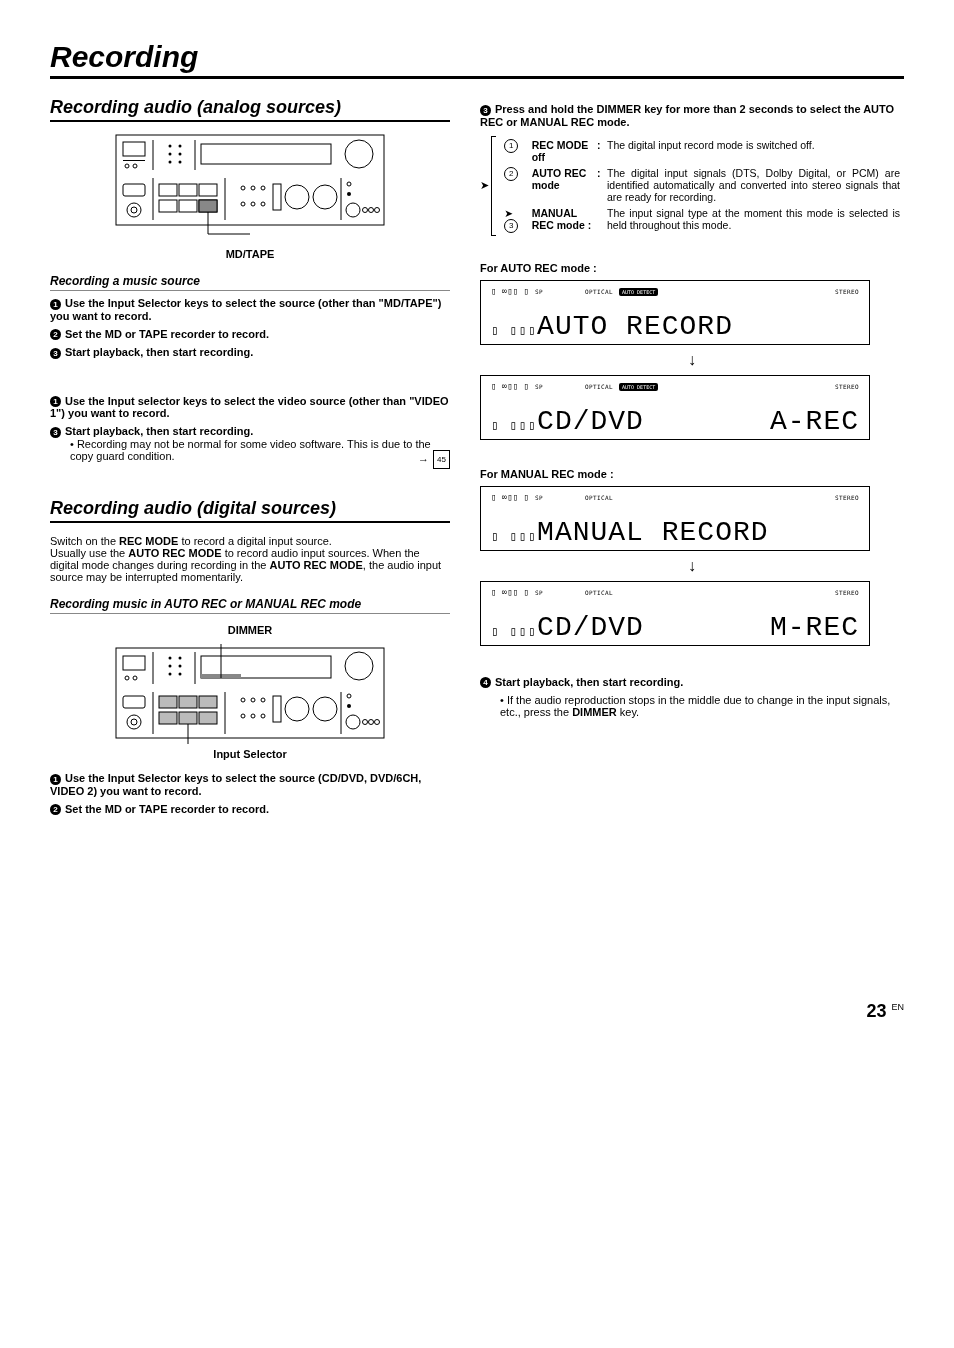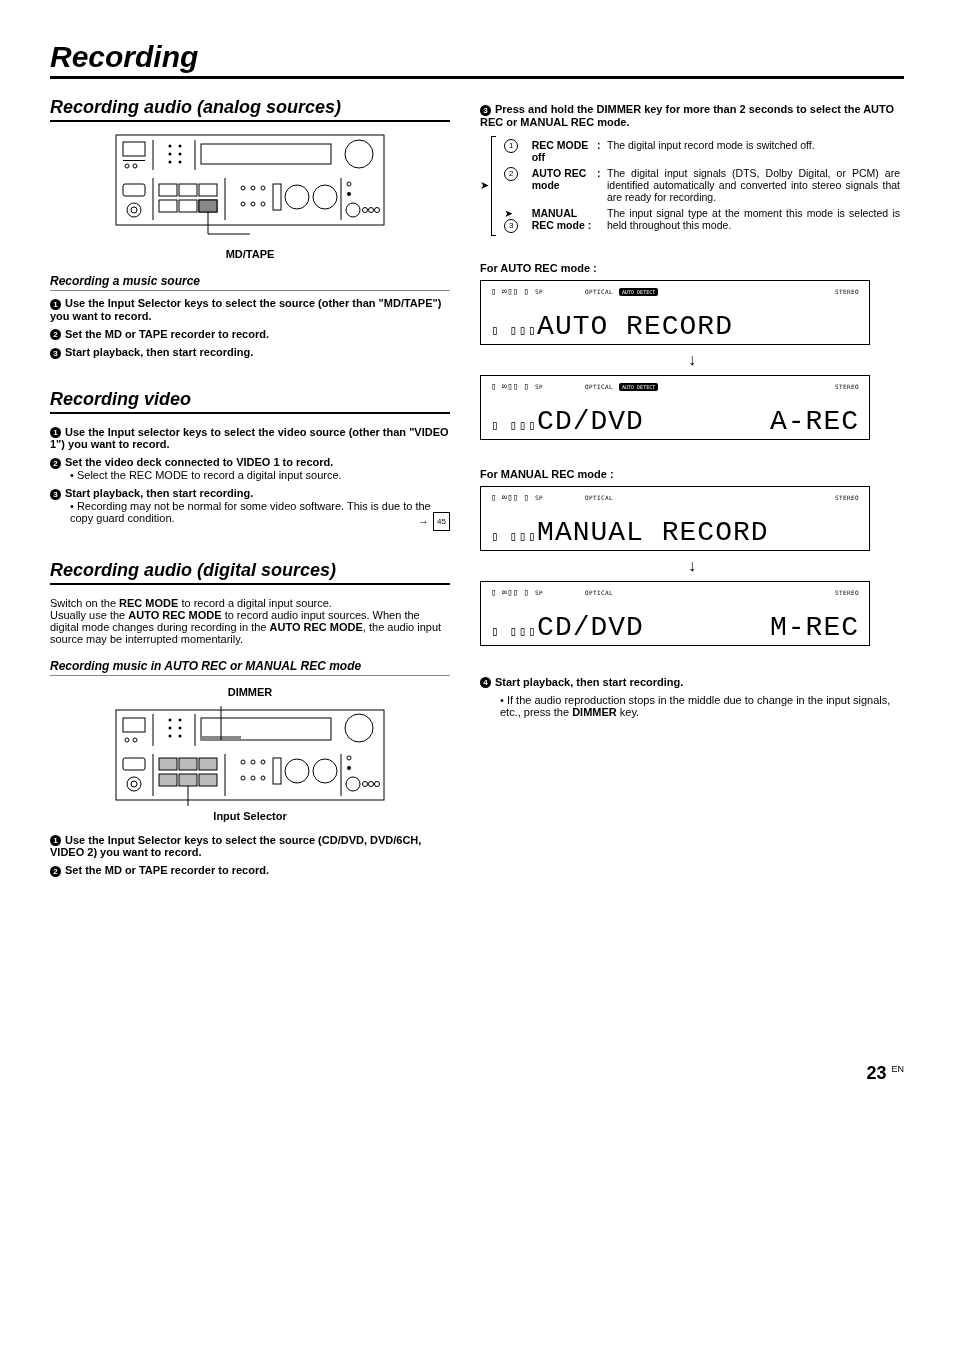--- a/index.html
+++ b/index.html
@@ -252,26 +252,22 @@
     </svg>
     <div class="diagram-caption">MD/TAPE</div>
 
     <span class="subheading">Recording a music source</span>
 
     <div class="step"><span class="circle-num">1</span><b>Use the Input Selector keys to select the source (other than "MD/TAPE") you want to record.</b></div>
     <div class="step"><span class="circle-num">2</span><b>Set the MD or TAPE recorder to record.</b></div>
     <div class="step"><span class="circle-num">3</span><b>Start playback, then start recording.</b></div>
 
     <div style="height:24px"></div>
-    <div class="section-title">Recording video</div>
 
     <div class="step"><span class="circle-num">1</span><b>Use the Input selector keys to select the video source (other than "VIDEO 1") you want to record.</b></div>
-    <div class="step"><span class="circle-num">2</span><b>Set the video deck connected to VIDEO 1 to record.</b>
-      <div class="bullet">• <span>Select the REC MODE to record a digital input source.</span></div>
-    </div>
     <div class="step"><span class="circle-num">3</span><b>Start playback, then start recording.</b>
       <div class="bullet">• <span>Recording may not be normal for some video software. This is due to the copy guard condition.</span>
         <span style="float:right">→<span class="ref-box">45</span></span>
       </div>
     </div>
 
     <div style="height:30px"></div>
     <div class="section-title">Recording audio (digital sources)</div>
 
     <div style="margin-bottom:10px;">

